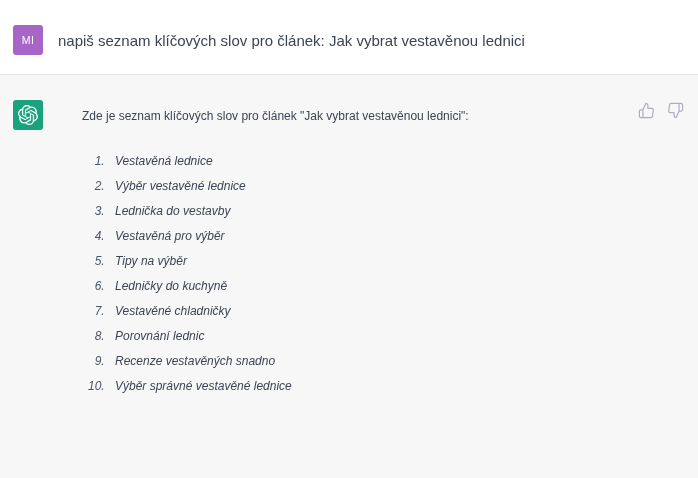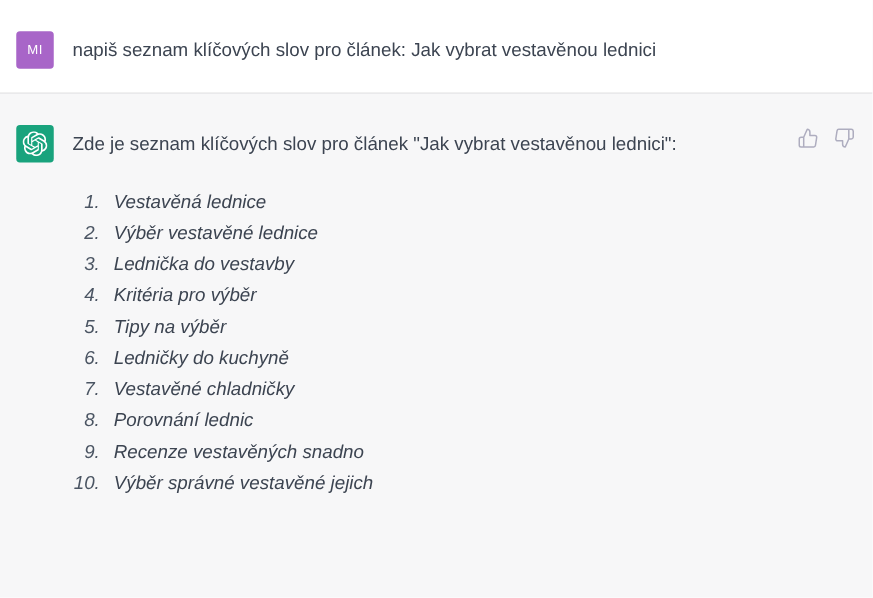--- a/index.html
+++ b/index.html
@@ -49,23 +49,24 @@
   .bubble-text {
     font-size: 15px;
     line-height: 20px;
     margin-top: 6px;
     color: #3c4451;
   }
 
   .content {
     flex: 1 1 auto;
     min-width: 0;
-    font-size: 15px;
+    font-size: 12px;
     color: #3c4451;
     padding-right: 5px;
+    margin-left: 24px;
   }
   .content .intro {
     margin-top: 6px;
     line-height: 20px;
   }
   .content ol {
     margin: 23px 0 0 0;
     padding-left: 26px;
   }
   .content ol li {
@@ -127,27 +128,27 @@
       </span>
     </div>
 
     <div class="content">
       <p class="intro">Zde je seznam klíčových slov pro článek "Jak vybrat vestavěnou lednici":</p>
 
       <ol>
         <li>Vestavěná lednice</li>
         <li>Výběr vestavěné lednice</li>
         <li>Lednička do vestavby</li>
-        <li>Kritéria pro výběr</li>
+        <li>Vestavěná pro výběr</li>
         <li>Tipy na výběr</li>
         <li>Ledničky do kuchyně</li>
         <li>Vestavěné chladničky</li>
         <li>Porovnání lednic</li>
         <li>Recenze vestavěných snadno</li>
-        <li>Výběr správné vestavěné jejich</li>
+        <li>Výběr správné vestavěné lednice</li>
       </ol>
 
     </div>
 
     <div class="actions">
       <button class="icon-btn" title="Thumbs up">
         <svg viewBox="0 0 24 24" aria-hidden="true">
           <path d="M14 9V5a3 3 0 0 0-3-3l-4 9v11h11.28a2 2 0 0 0 2-1.7l1.38-9a2 2 0 0 0-2-2.3zM7 22H4a2 2 0 0 1-2-2v-7a2 2 0 0 1 2-2h3"></path>
         </svg>
       </button>

